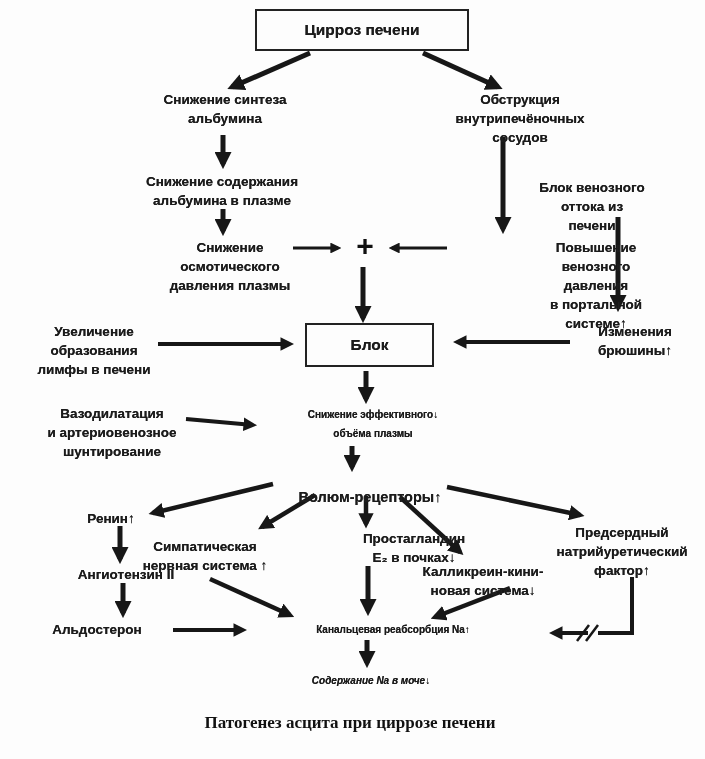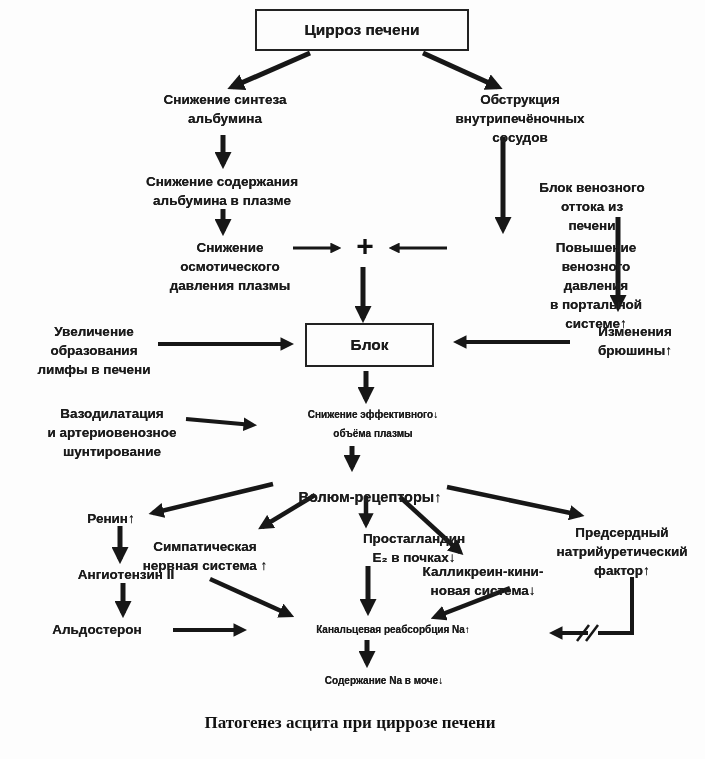--- a/index.html
+++ b/index.html
@@ -120,17 +120,17 @@
   <div class="n" style="left:622px;top:523px;">Предсердный
 натрийуретический
 фактор↑</div>
 
   <div class="n" style="left:94px;top:565px;margin-left:32px;">Ангиотензин II</div>
 
   <div class="n" style="left:97px;top:620px;">Альдостерон</div>
 
   <div class="n wide" style="left:393px;top:620px;">Канальцевая реабсорбция Na↑</div>
 
-  <div class="n wide" style="left:384px;top:671px;">Содержание Na в моче↓</div>
+  <div class="n wide" style="left:371px;top:671px;font-style:italic;">Содержание Na в моче↓</div>
 
   <div class="caption" style="left:350px;top:713px;">Патогенез асцита при циррозе печени</div>
 
 </div>
 
 </body></html>

